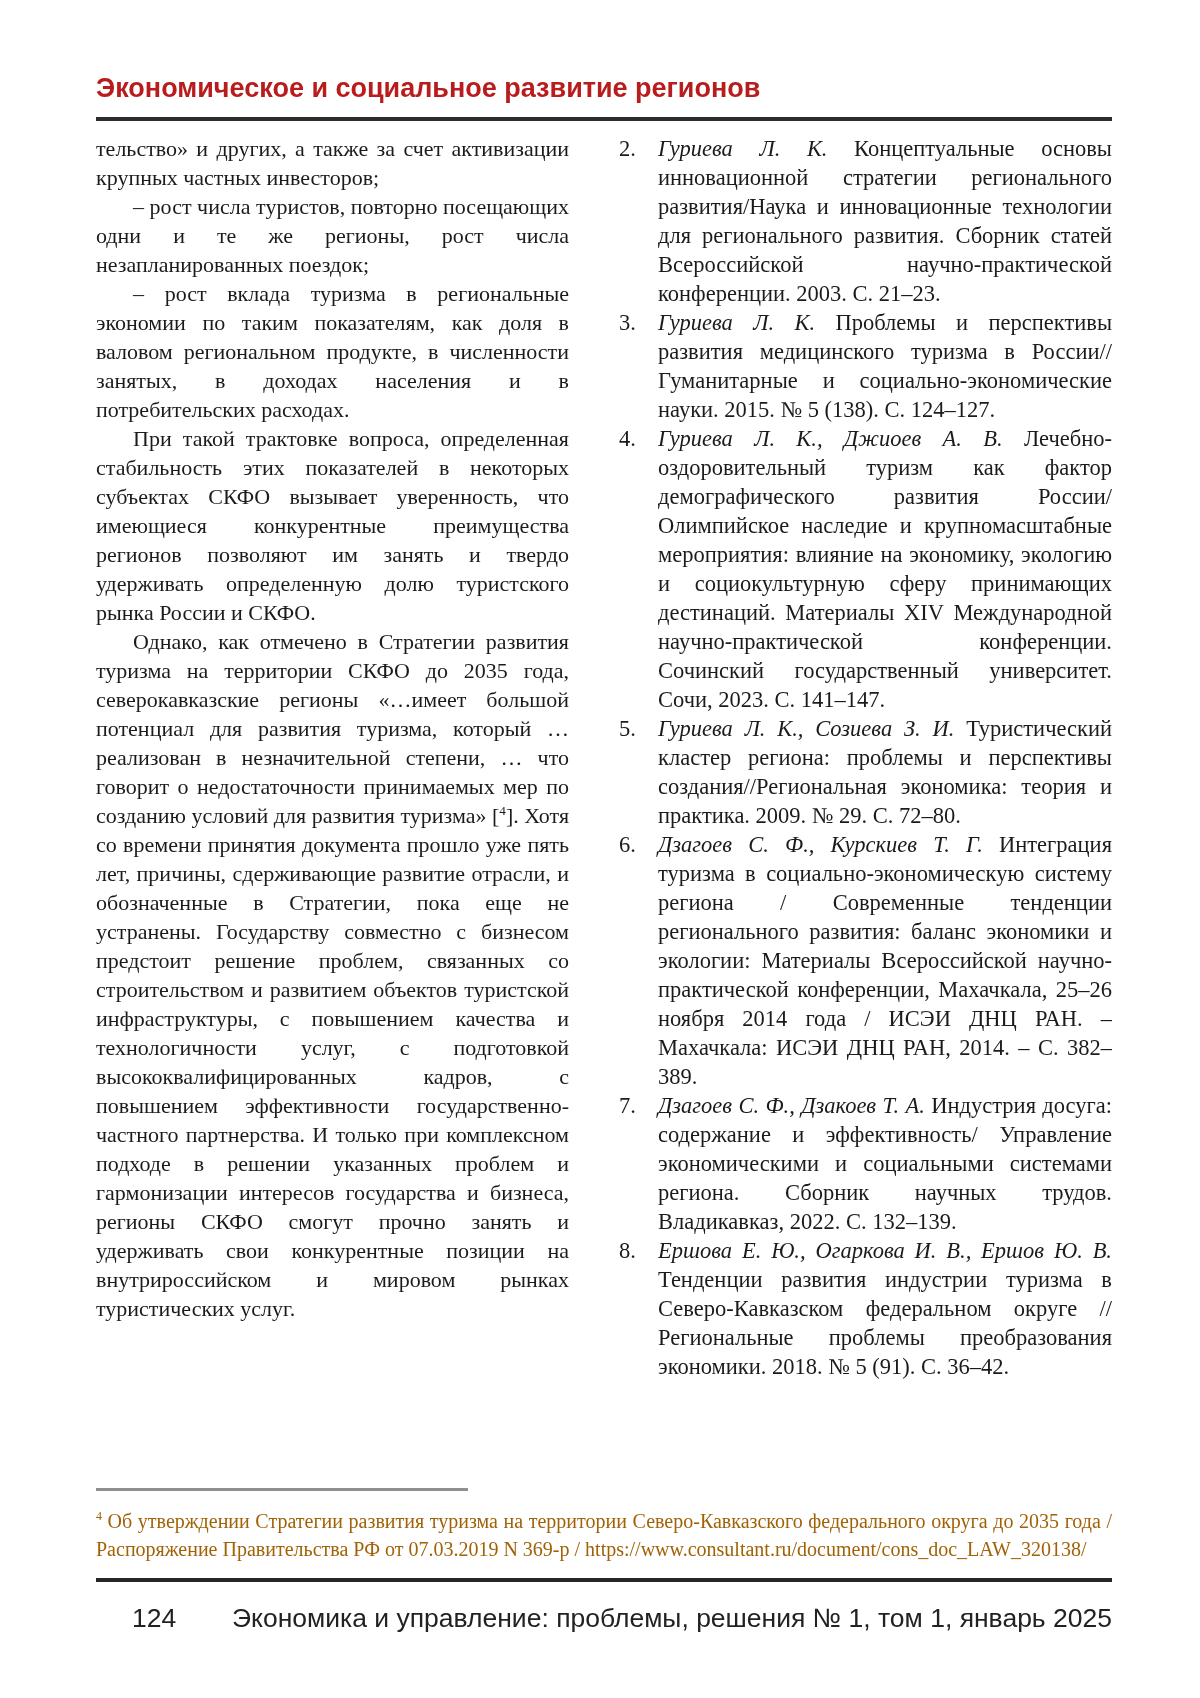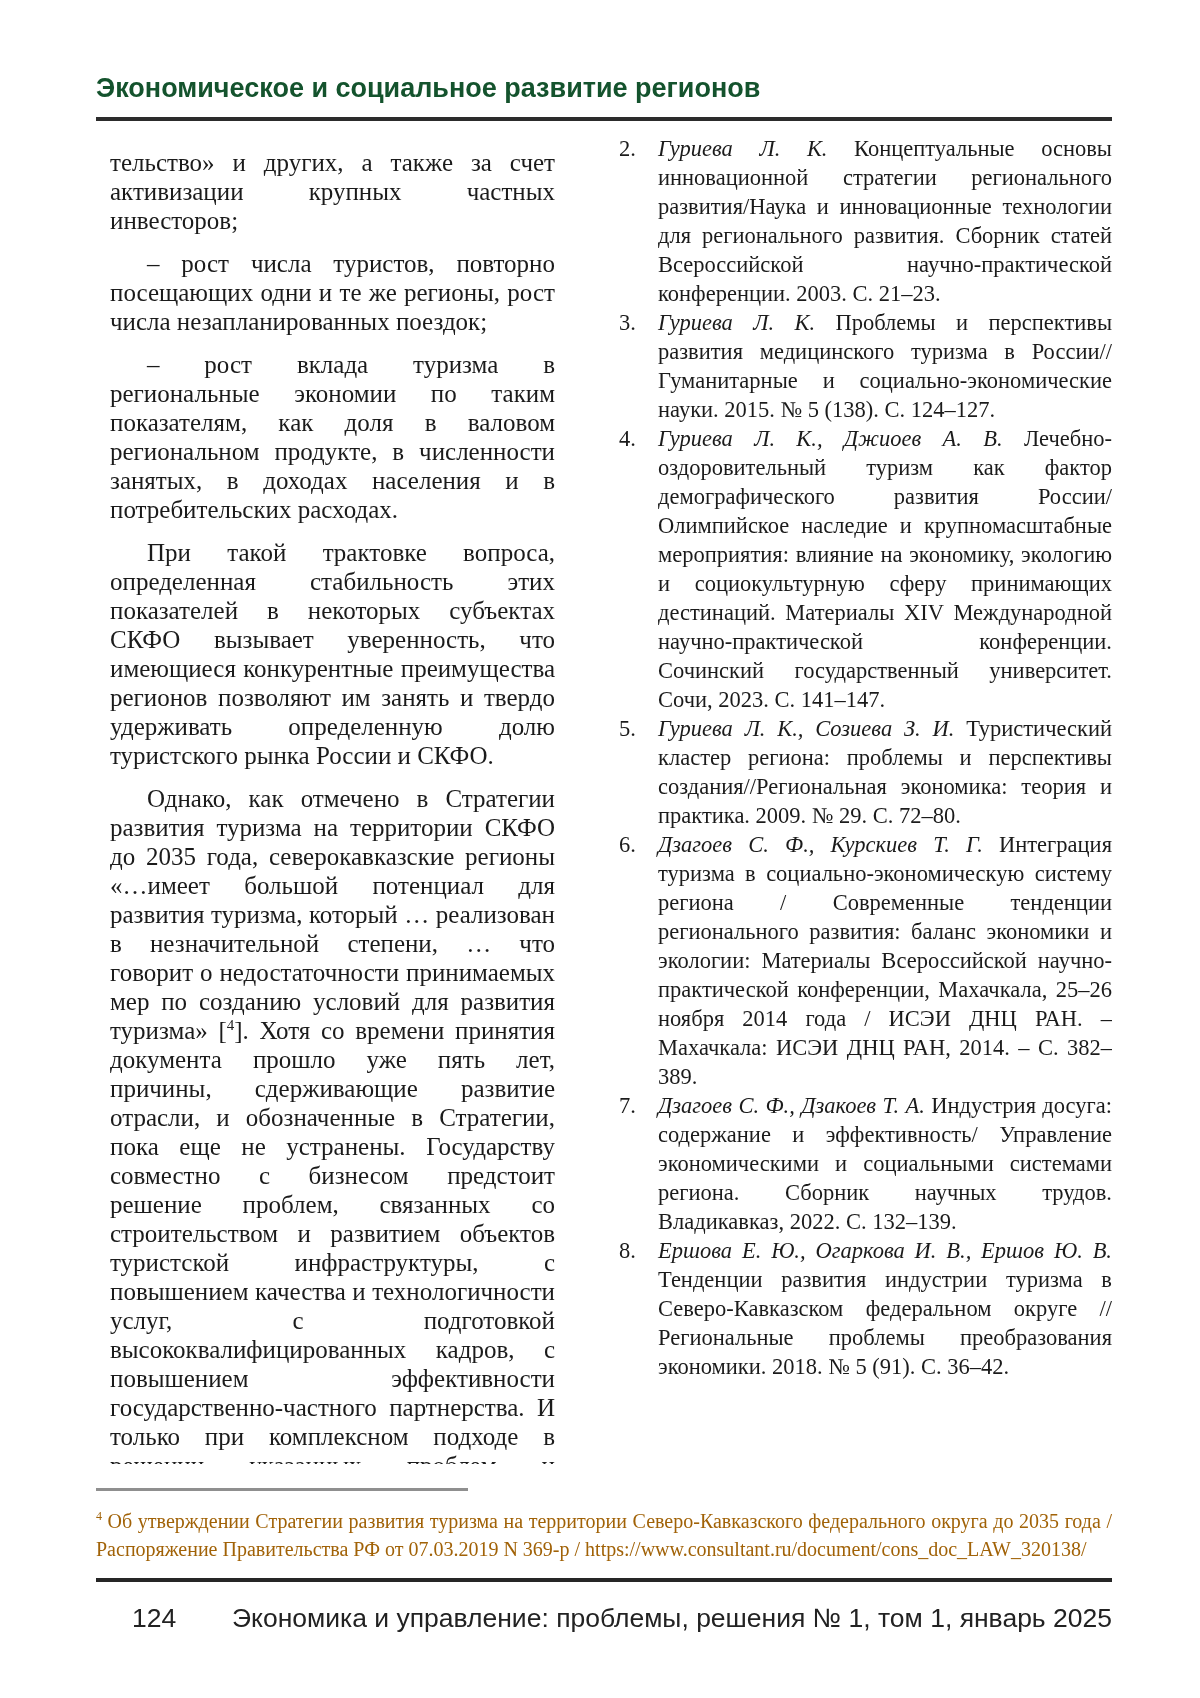--- a/index.html
+++ b/index.html
@@ -23,43 +23,43 @@
   }
   
   .running-head {
     padding-top: 72px;
   }
   .running-head .title {
     font-family: "Liberation Sans", sans-serif;
     font-weight: 700;
     font-size: 27px;
     line-height: 32px;
-    color: #14532d;
+    color: #b91c1c;
   }
   .header-rule {
     height: 0;
     border: none;
     border-top: 4px solid #2c2c2c;
     margin: 13px 0 0 0;
   }
   
   .columns {
     display: flex;
     gap: 39px;
     margin-top: 13px;
     height: 1330px;
     overflow: hidden;
   }
   .col { box-sizing: border-box; }
   .col-left  { width: 473px; }
   .col-right { width: 504px; }
 
   .body-p {
-    margin: 14px;
-    font-size: 25px;
+    margin: 0;
+    font-size: 22px;
     line-height: 29px;
     text-align: justify;
   }
   .body-p.indent { text-indent: 37px; }
 
   sup.ref-mark {
     font-size: 0.6em;
     line-height: 0;
     vertical-align: super;
   }

